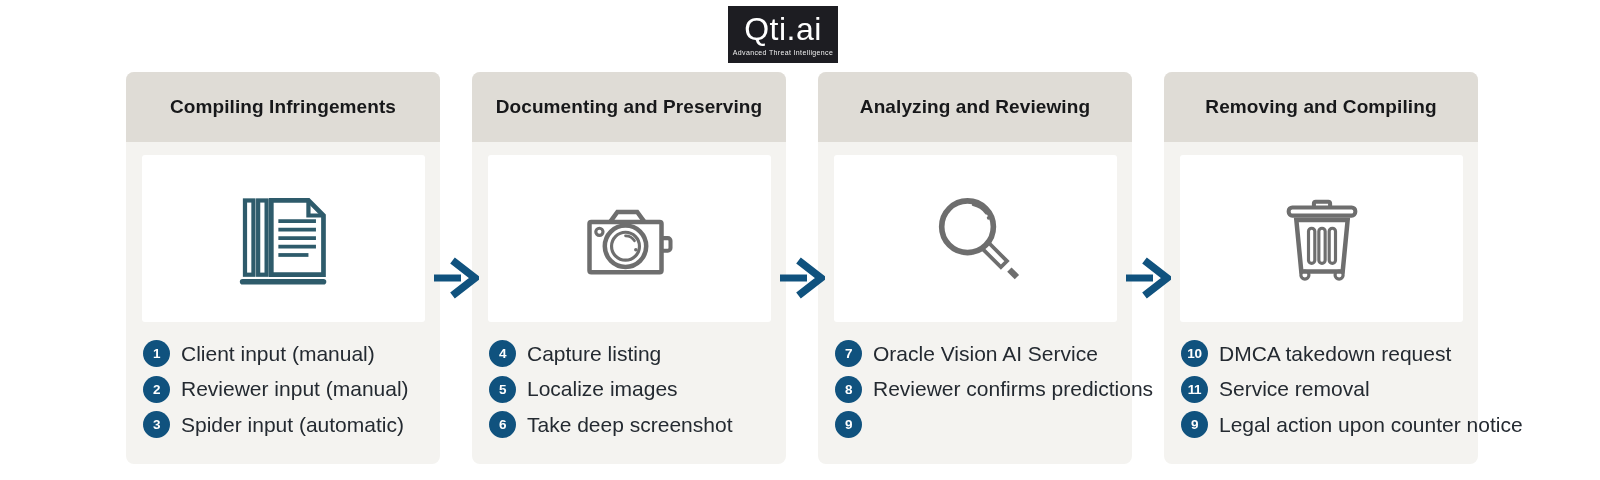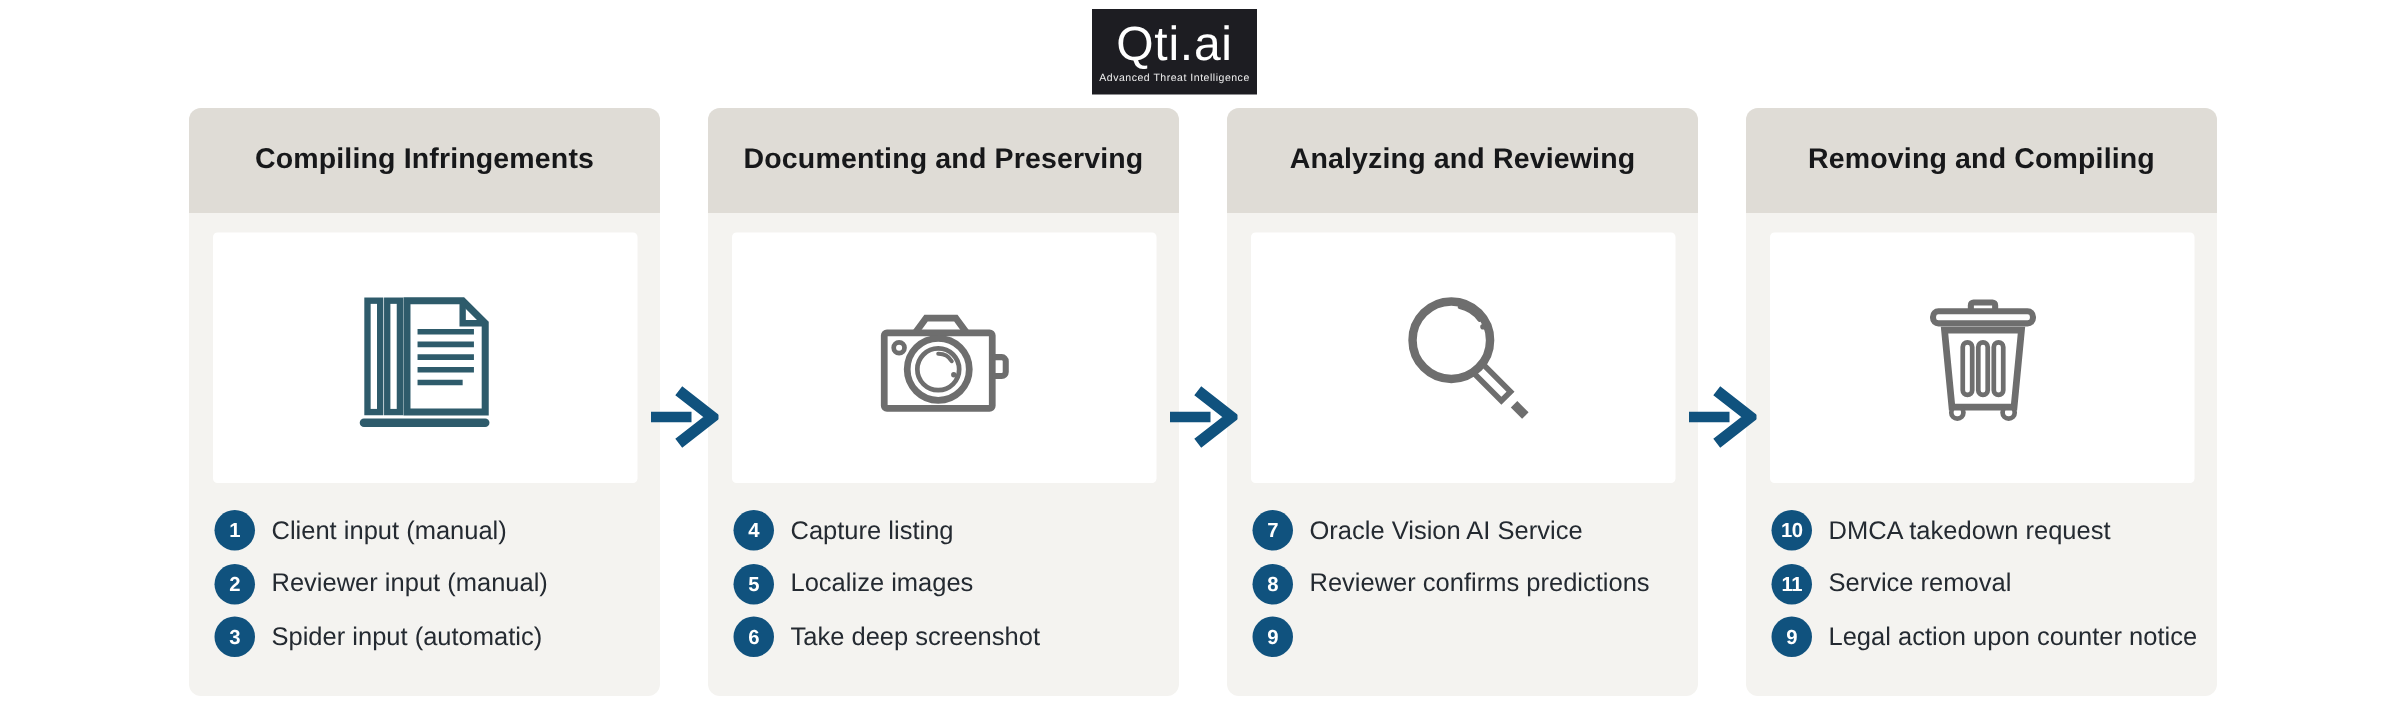--- a/index.html
+++ b/index.html
@@ -42,21 +42,21 @@
     display:flex;align-items:center;justify-content:center;
   }
   .steps{margin:18px 8px 0 17px;}
   .step{display:flex;align-items:center;margin-bottom:8.5px;height:27px;}
   .badge{
     width:27px;height:27px;flex:none;border-radius:50%;background:var(--accent);
     color:#fff;font-weight:bold;font-size:13.5px;
     display:flex;align-items:center;justify-content:center;letter-spacing:-0.3px;
   }
   .step-label{
-    margin-left:11px;font-size:17px;color:var(--step-text);white-space:nowrap;
+    margin-left:11px;font-size:21px;color:var(--step-text);white-space:nowrap;
   }
   .arrow{position:absolute;top:183px;width:46px;height:46px;}
   .arrow-1{left:307px;}
   .arrow-2{left:653px;}
   .arrow-3{left:999px;}
   svg{display:block;}
 </style>
 </head>
 <body>
 

